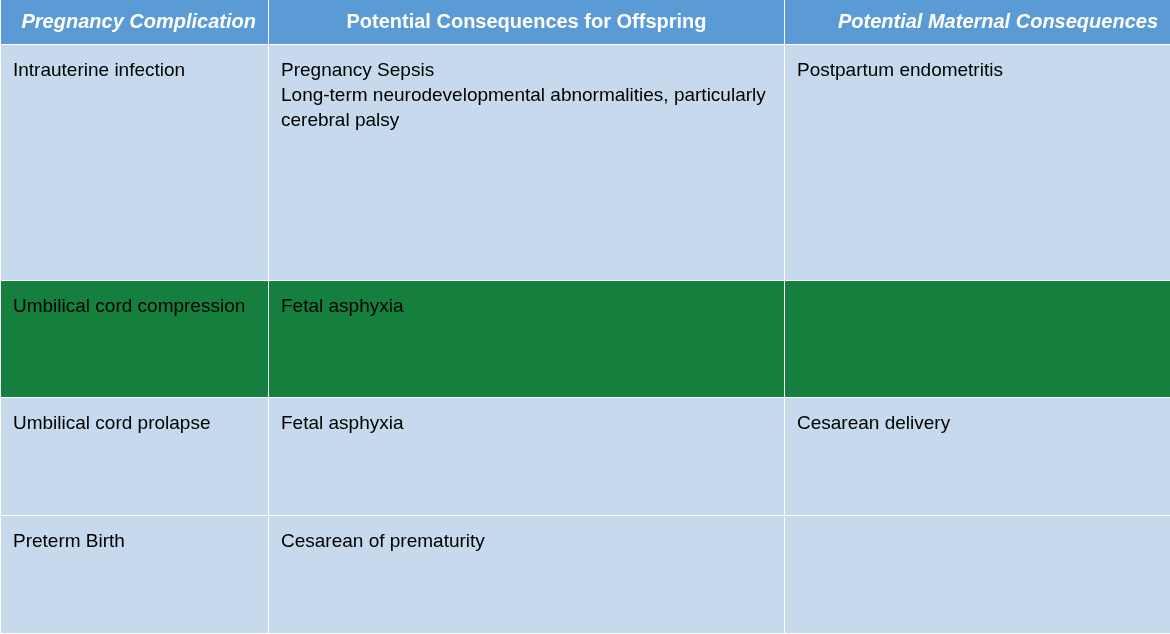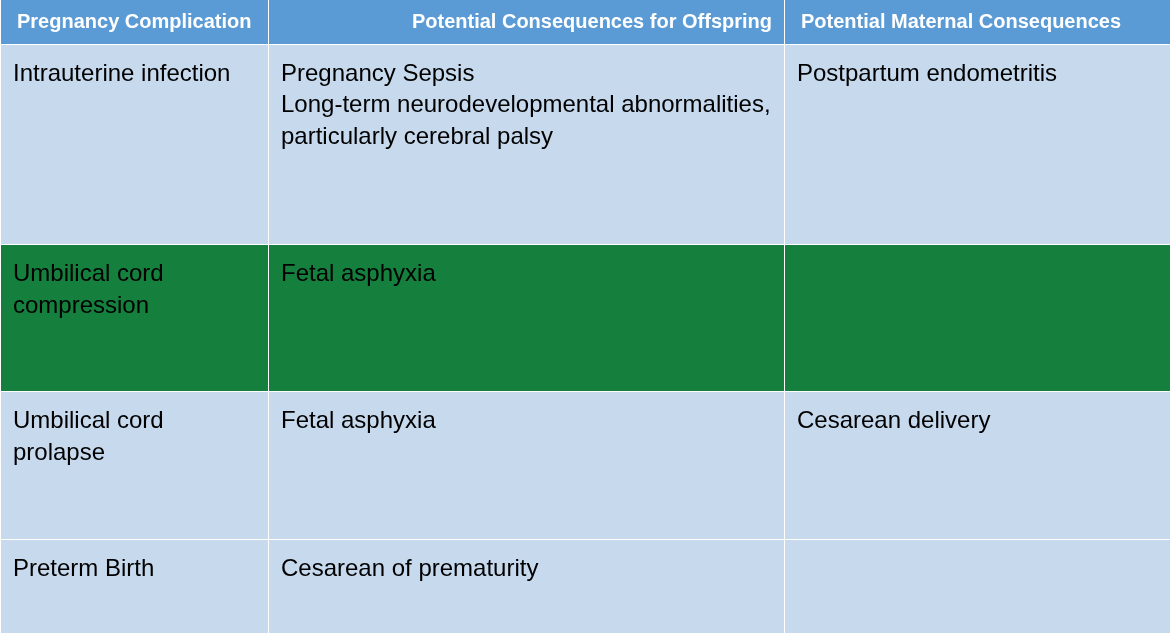--- a/index.html
+++ b/index.html
@@ -27,35 +27,36 @@
   }
   table.data-table col.c0 { width: 268px; }
   table.data-table col.c1 { width: 516px; }
   table.data-table col.c2 { width: 386px; }
 
   thead th {
     background: #5b9bd5;
     color: #ffffff;
     font-size: 20px;
     font-weight: bold;
-    text-align: right;
+    text-align: center;
     vertical-align: middle;
     padding: 10px 12px;
     border: 1px solid #ffffff;
     border-top: none;
     height: 44px;
     box-sizing: border-box;
   }
   thead th.left-head {
-    text-align: left;
+    text-align: right;
     padding-left: 16px;
+    font-style: italic;
   }
 
   tbody td {
-    font-size: 24px;
+    font-size: 19px;
     color: #000000;
     vertical-align: top;
     padding: 12px 12px 12px 12px;
     border: 1px solid #ffffff;
     line-height: 1.33;
     box-sizing: border-box;
     white-space: pre-line;
   }
   tbody tr.band-dark td { background: #c6d9ed; }
   tbody tr.band-light td { background: #15803d; }

